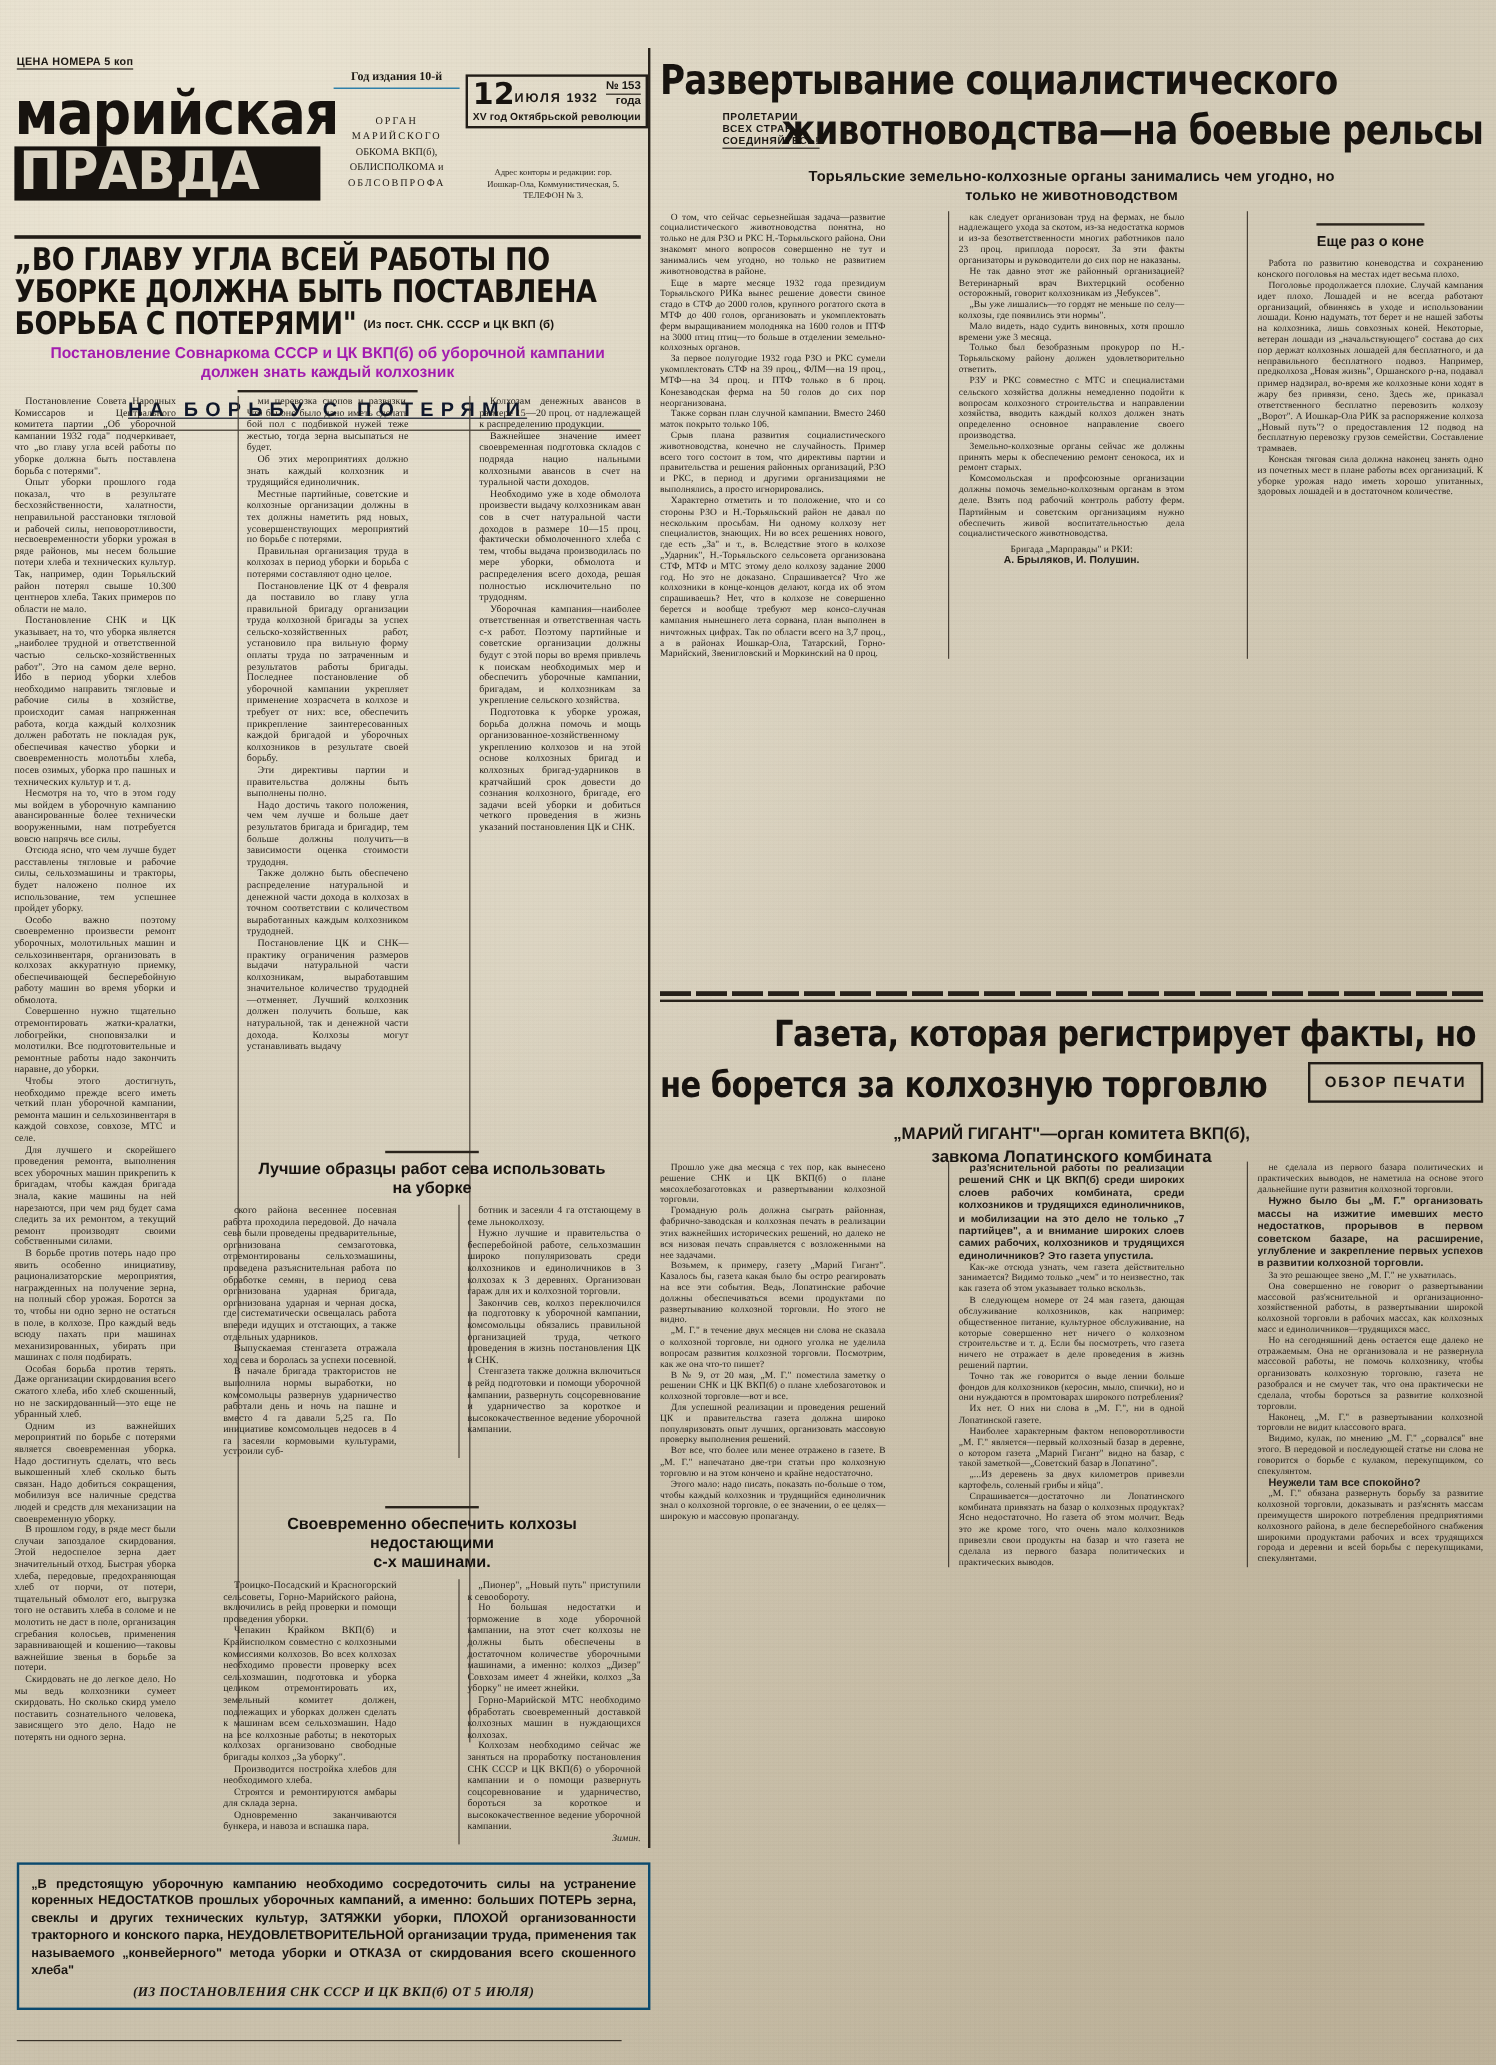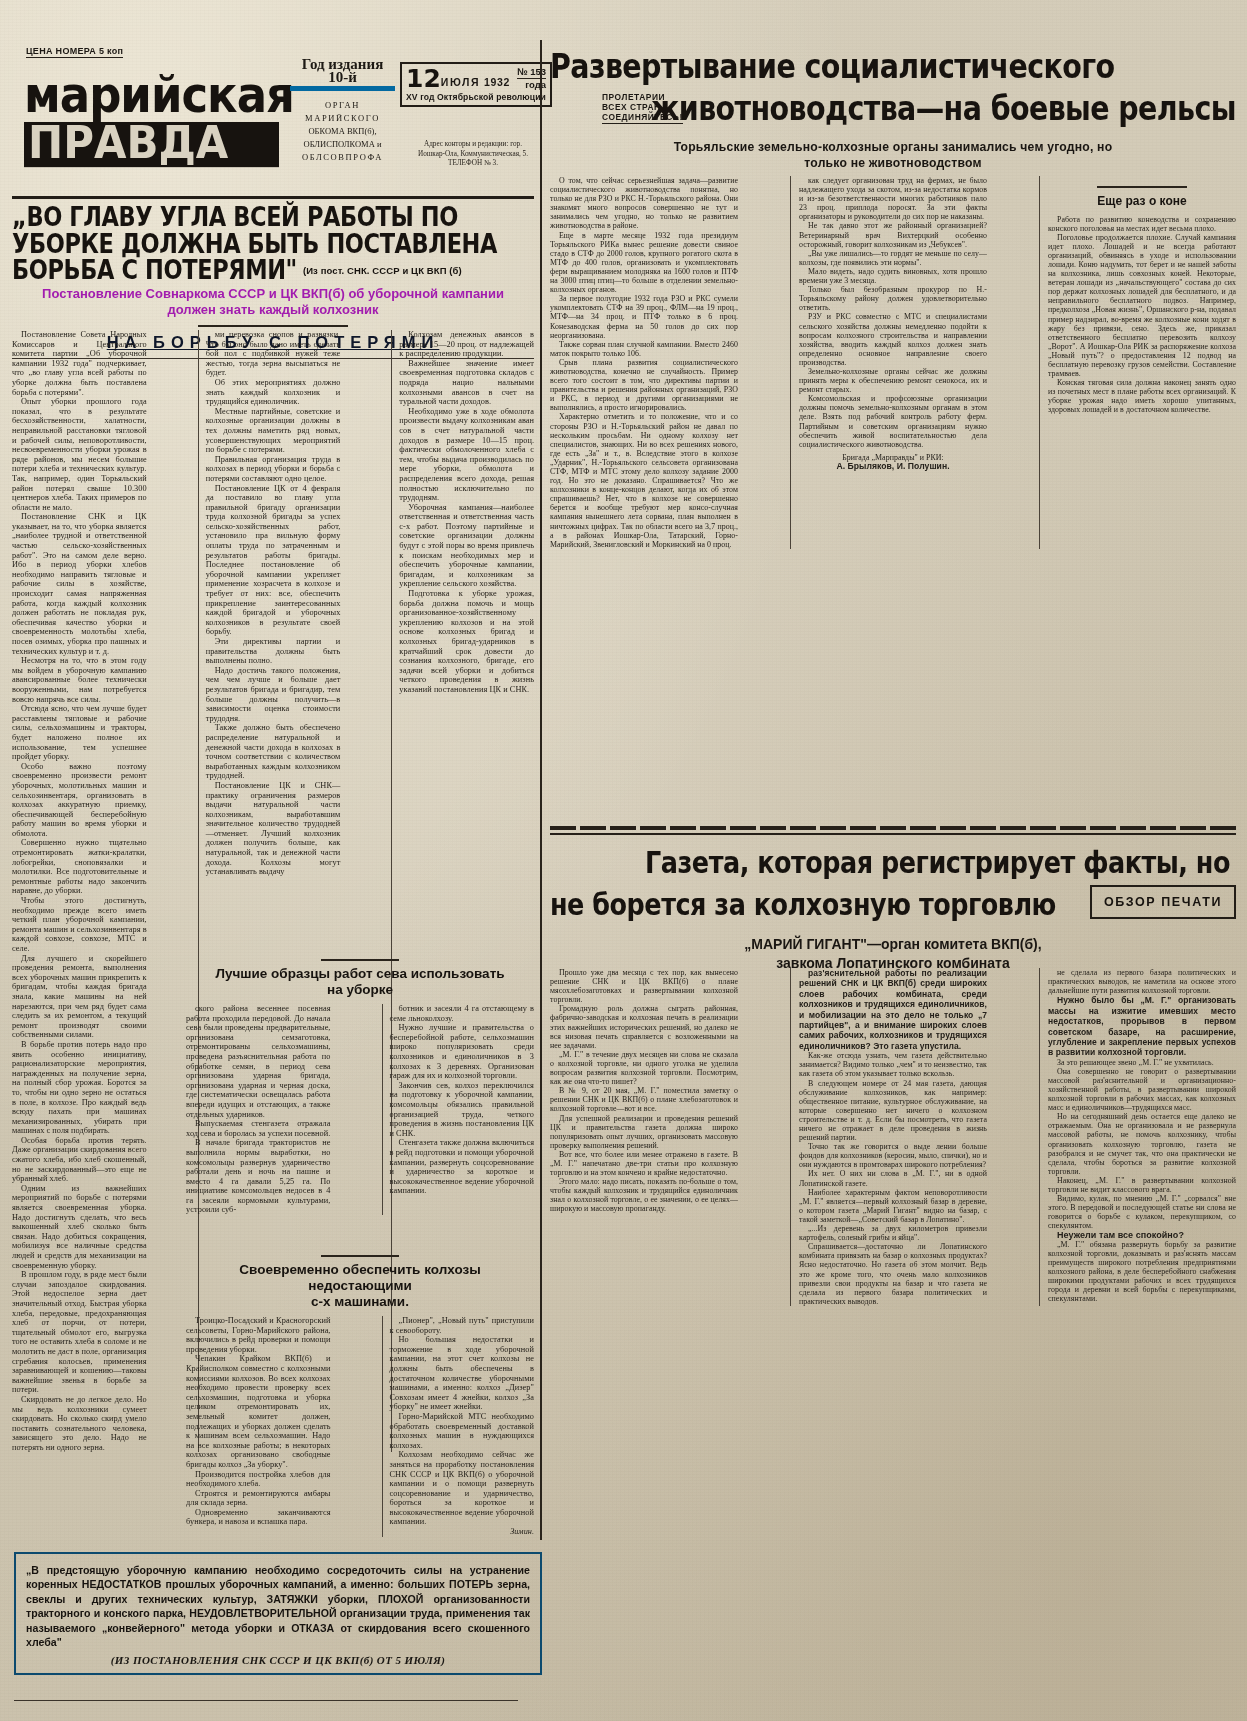--- a/index.html
+++ b/index.html
@@ -37,21 +37,21 @@
     font-size:8.3px;line-height:9.6px;
     text-align:justify;
     color:#24201a;
     letter-spacing:.05px;
     hyphens:auto;
   }
   .bt p{margin:0 0 0 0;text-indent:9px;}
   .bts{font-size:7.9px;line-height:9.1px;}
 
   
-  #masthead{position:absolute;left:12px;top:0;width:540px;height:190px;}
+  #masthead{position:absolute;left:0;top:0;width:540px;height:190px;}
   .price{
     position:absolute;left:14px;top:46px;
     font-family:"Liberation Sans",sans-serif;
     font-size:9px;font-weight:bold;letter-spacing:.3px;
     border-bottom:1.5px solid #241f19;padding-bottom:1px;
     color:#1c1814;
   }
   .logo{
     position:absolute;left:12px;top:74px;width:255px;
     font-family:"DejaVu Sans",sans-serif;
@@ -62,21 +62,21 @@
   .logo .l2{
     font-size:42px;letter-spacing:0px;display:block;margin-top:9px;
     background:#17130f;color:#d9d2c1;padding:2px 4px 5px 4px;
     transform:scaleY(1.05);transform-origin:left top;
   }
   .imprint{
     position:absolute;left:278px;top:58px;width:105px;
     text-align:center;font-family:"Liberation Serif",serif;
     font-size:8.5px;line-height:13px;color:#1d1914;
   }
-  .imprint .yr{font-weight:bold;font-size:15px;border-bottom:5px solid #0369a1;padding-bottom:2px;display:block;margin-bottom:8px;}
+  .imprint .yr{font-weight:bold;font-size:10px;border-bottom:1px solid #0369a1;padding-bottom:2px;display:block;margin-bottom:20px;}
   .imprint .sp{letter-spacing:1.6px;}
   .datebox{
     position:absolute;left:388px;top:62px;width:140px;
     border:2px solid #221d17;padding:2px 4px 3px 4px;
     background:transparent;
   }
   .datebox .top{display:flex;align-items:flex-end;justify-content:space-between;}
   .datebox .d{
     font-family:"DejaVu Sans",sans-serif;font-weight:bold;font-size:25px;line-height:22px;color:#17130f;
   }
@@ -408,20 +408,21 @@
       <div>завкома Лопатинского комбината</div>
     </div>
   </div>
 
   <div style="position:absolute;left:550px;top:968px;width:686px;">
     <div class="colwrap">
       <div class="col" style="width:228px;padding-right:8px;">
         <div class="bt bts">
           <p>Прошло уже два месяца с тех пор, как вынесено решение СНК и ЦК ВКП(б) о плане мясохлебозаготовках и развертывании колхозной торговли.</p>
           <p>Громадную роль должна сыграть районная, фабрично-заводская и колхозная печать в реализации этих важнейших исторических решений, но далеко не вся низовая печать справляется с возложенными на нее задачами.</p>
+          <p>Возьмем, к примеру, газету „Марий Гигант". Казалось бы, газета какая было бы остро реагировать на все эти события. Ведь, Лопатинские рабочие должны обеспечиваться всеми продуктами по развертыванию колхозной торговли. Но этого не видно.</p>
           <p>„М. Г." в течение двух месяцев ни слова не сказала о колхозной торговле, ни одного уголка не уделила вопросам развития колхозной торговли. Посмотрим, как же она что-то пишет?</p>
           <p>В № 9, от 20 мая, „М. Г." поместила заметку о решении СНК и ЦК ВКП(б) о плане хлебозаготовок и колхозной торговле—вот и все.</p>
           <p>Для успешной реализации и проведения решений ЦК и правительства газета должна широко популяризовать опыт лучших, организовать массовую проверку выполнения решений.</p>
           <p>Вот все, что более или менее отражено в газете. В „М. Г." напечатано две-три статьи про колхозную торговлю и на этом кончено и крайне недостаточно.</p>
           <p>Этого мало: надо писать, показать по-больше о том, чтобы каждый колхозник и трудящийся единоличник знал о колхозной торговле, о ее значении, о ее целях—широкую и массовую пропаганду.</p>
         </div>
       </div>
       <div class="col vsep" style="width:228px;padding:0 8px;">
         <div class="bt bts">
           <p style="font-family:'Liberation Sans',sans-serif;font-weight:bold;font-size:8.5px;line-height:10.4px;">раз'яснительной работы по реализации решений СНК и ЦК ВКП(б) среди широких слоев рабочих комбината, среди колхозников и трудящихся единоличников, и мобилизации на это дело не только „7 партийцев", а и внимание широких слоев самих рабочих, колхозников и трудящихся единоличников? Это газета упустила.</p>

